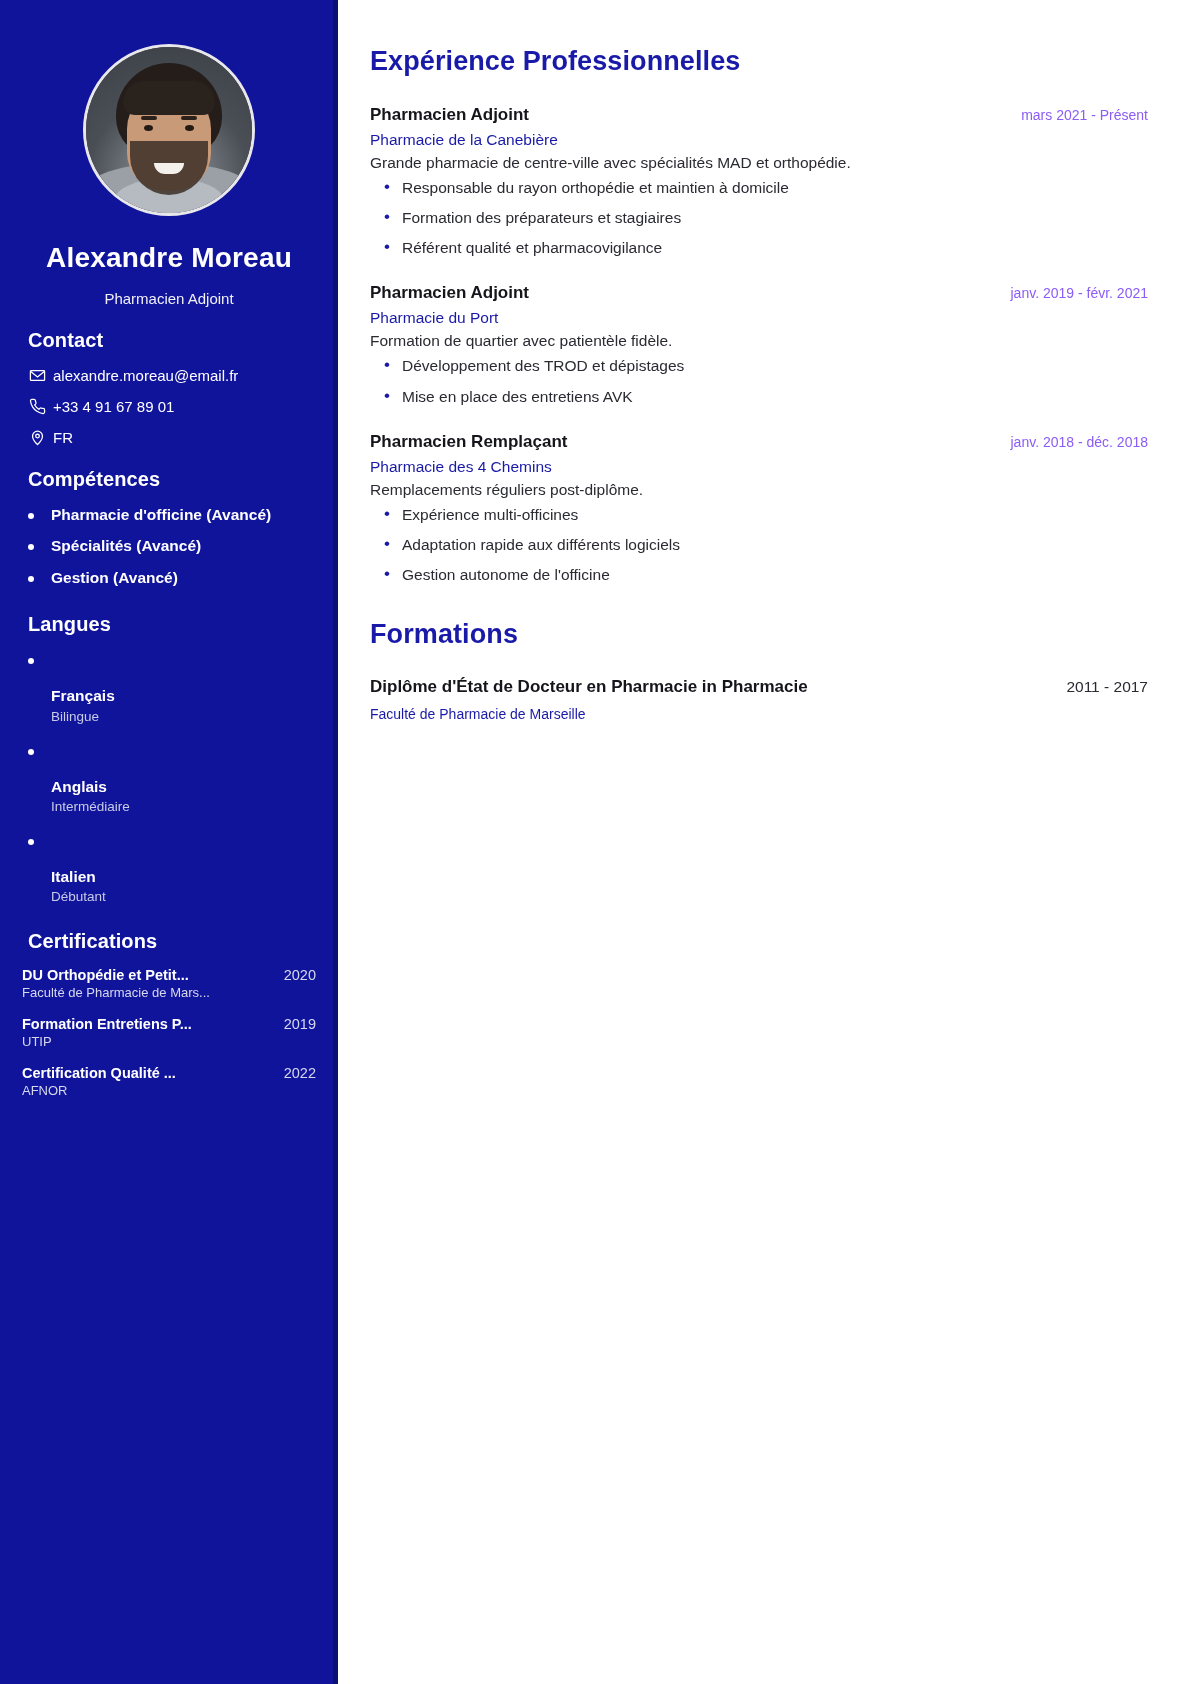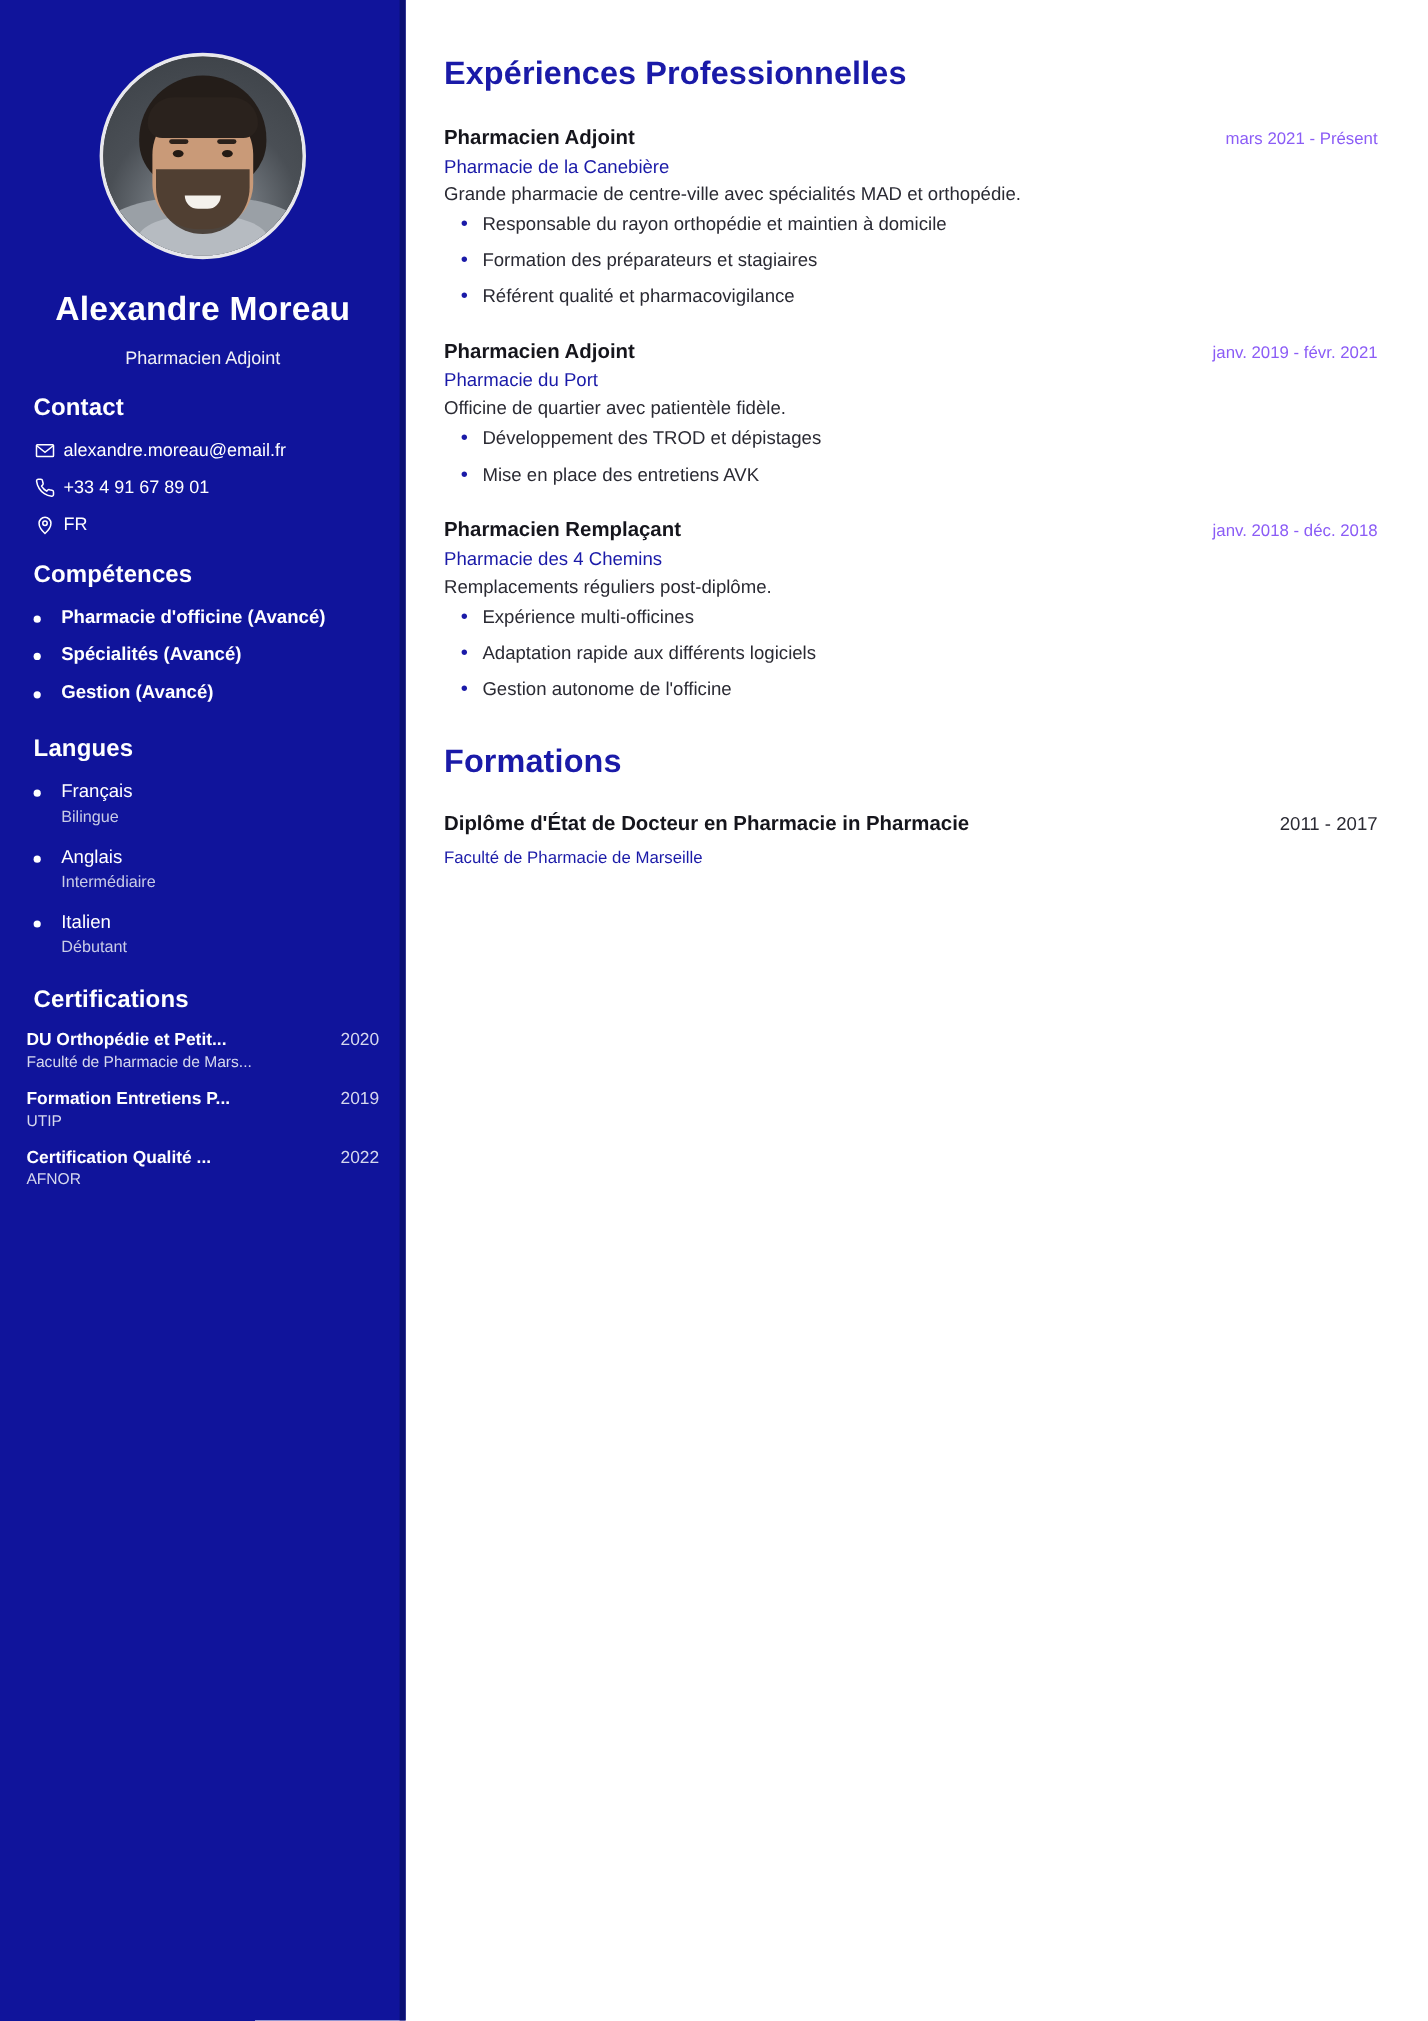--- a/index.html
+++ b/index.html
@@ -177,21 +177,21 @@
     margin-bottom: 12px;
   }
   .dot {
     width: 6px; height: 6px;
     background: #ffffff;
     border-radius: 50%;
     margin-top: 8px;
     flex: 0 0 6px;
   }
   .skill-row span { font-size: 15.5px; font-weight: 700; line-height: 1.25; }
-  .lang-name { font-size: 15.5px; font-weight: 400; line-height: 1.25; }
+  .lang-name { font-size: 15.5px; font-weight: 700; line-height: 1.25; margin-top: 36px; }
   .lang-level { font-size: 13.5px; font-weight: 400; color: #c8cbe6; margin-top: 3px; }
   .lang-item { margin-bottom: 17px; }
 
   .cert-item { margin-bottom: 16px; padding-left: 0; }
   .cert-top {
     display: flex;
     justify-content: space-between;
     align-items: baseline;
     gap: 8px;
   }
@@ -421,21 +421,21 @@
           <span class="cert-year">2022</span>
         </div>
         <div class="cert-org">AFNOR</div>
       </div>
     </div>
 
   </aside>
 
   <main class="main">
 
-    <h1 class="sec-title">Expériences Professionnelles</h1>
+    <h1 class="sec-title">Expérience Professionnelles</h1>
 
     <section class="job">
       <div class="job-head">
         <div class="job-title">Pharmacien Adjoint</div>
         <div class="job-date">mars 2021 - Présent</div>
       </div>
       <div class="job-org">Pharmacie de la Canebière</div>
       <div class="job-desc">Grande pharmacie de centre-ville avec spécialités MAD et orthopédie.</div>
       <ul class="job-bullets">
         <li>Responsable du rayon orthopédie et maintien à domicile</li>
@@ -443,21 +443,21 @@
         <li>Référent qualité et pharmacovigilance</li>
       </ul>
     </section>
 
     <section class="job">
       <div class="job-head">
         <div class="job-title">Pharmacien Adjoint</div>
         <div class="job-date">janv. 2019 - févr. 2021</div>
       </div>
       <div class="job-org">Pharmacie du Port</div>
-      <div class="job-desc">Officine de quartier avec patientèle fidèle.</div>
+      <div class="job-desc">Formation de quartier avec patientèle fidèle.</div>
       <ul class="job-bullets">
         <li>Développement des TROD et dépistages</li>
         <li>Mise en place des entretiens AVK</li>
       </ul>
     </section>
 
     <section class="job">
       <div class="job-head">
         <div class="job-title">Pharmacien Remplaçant</div>
         <div class="job-date">janv. 2018 - déc. 2018</div>

